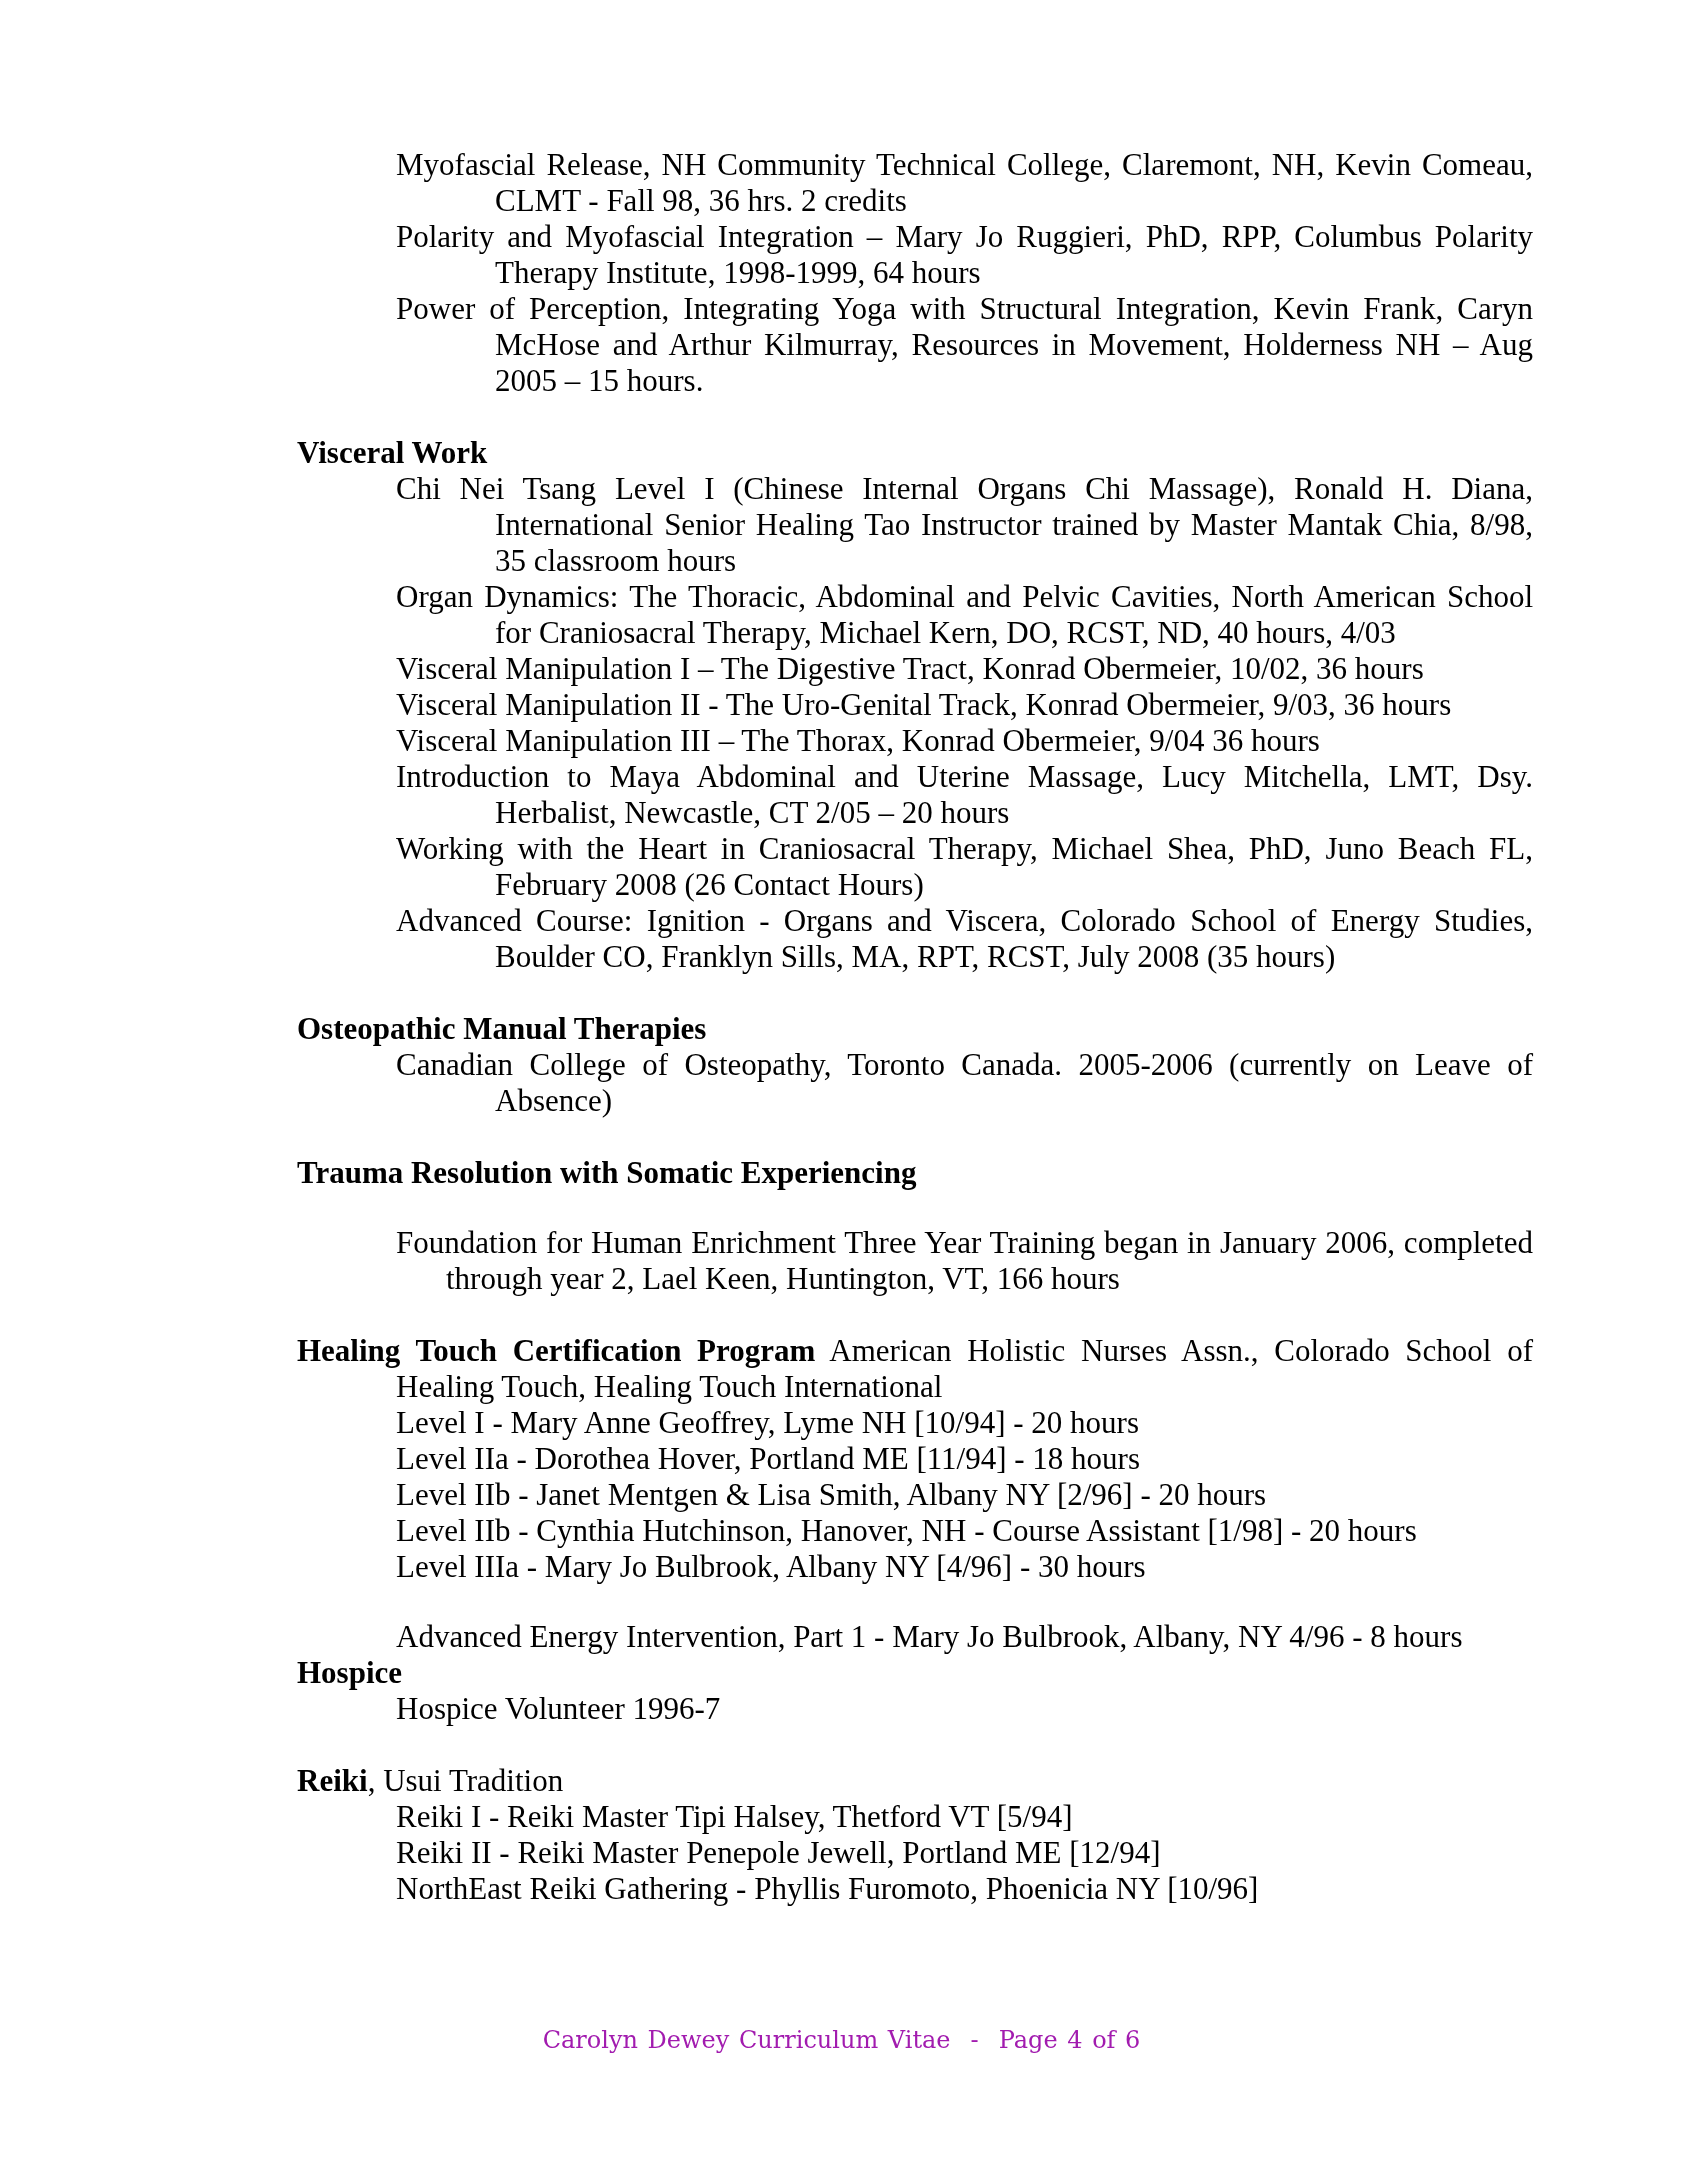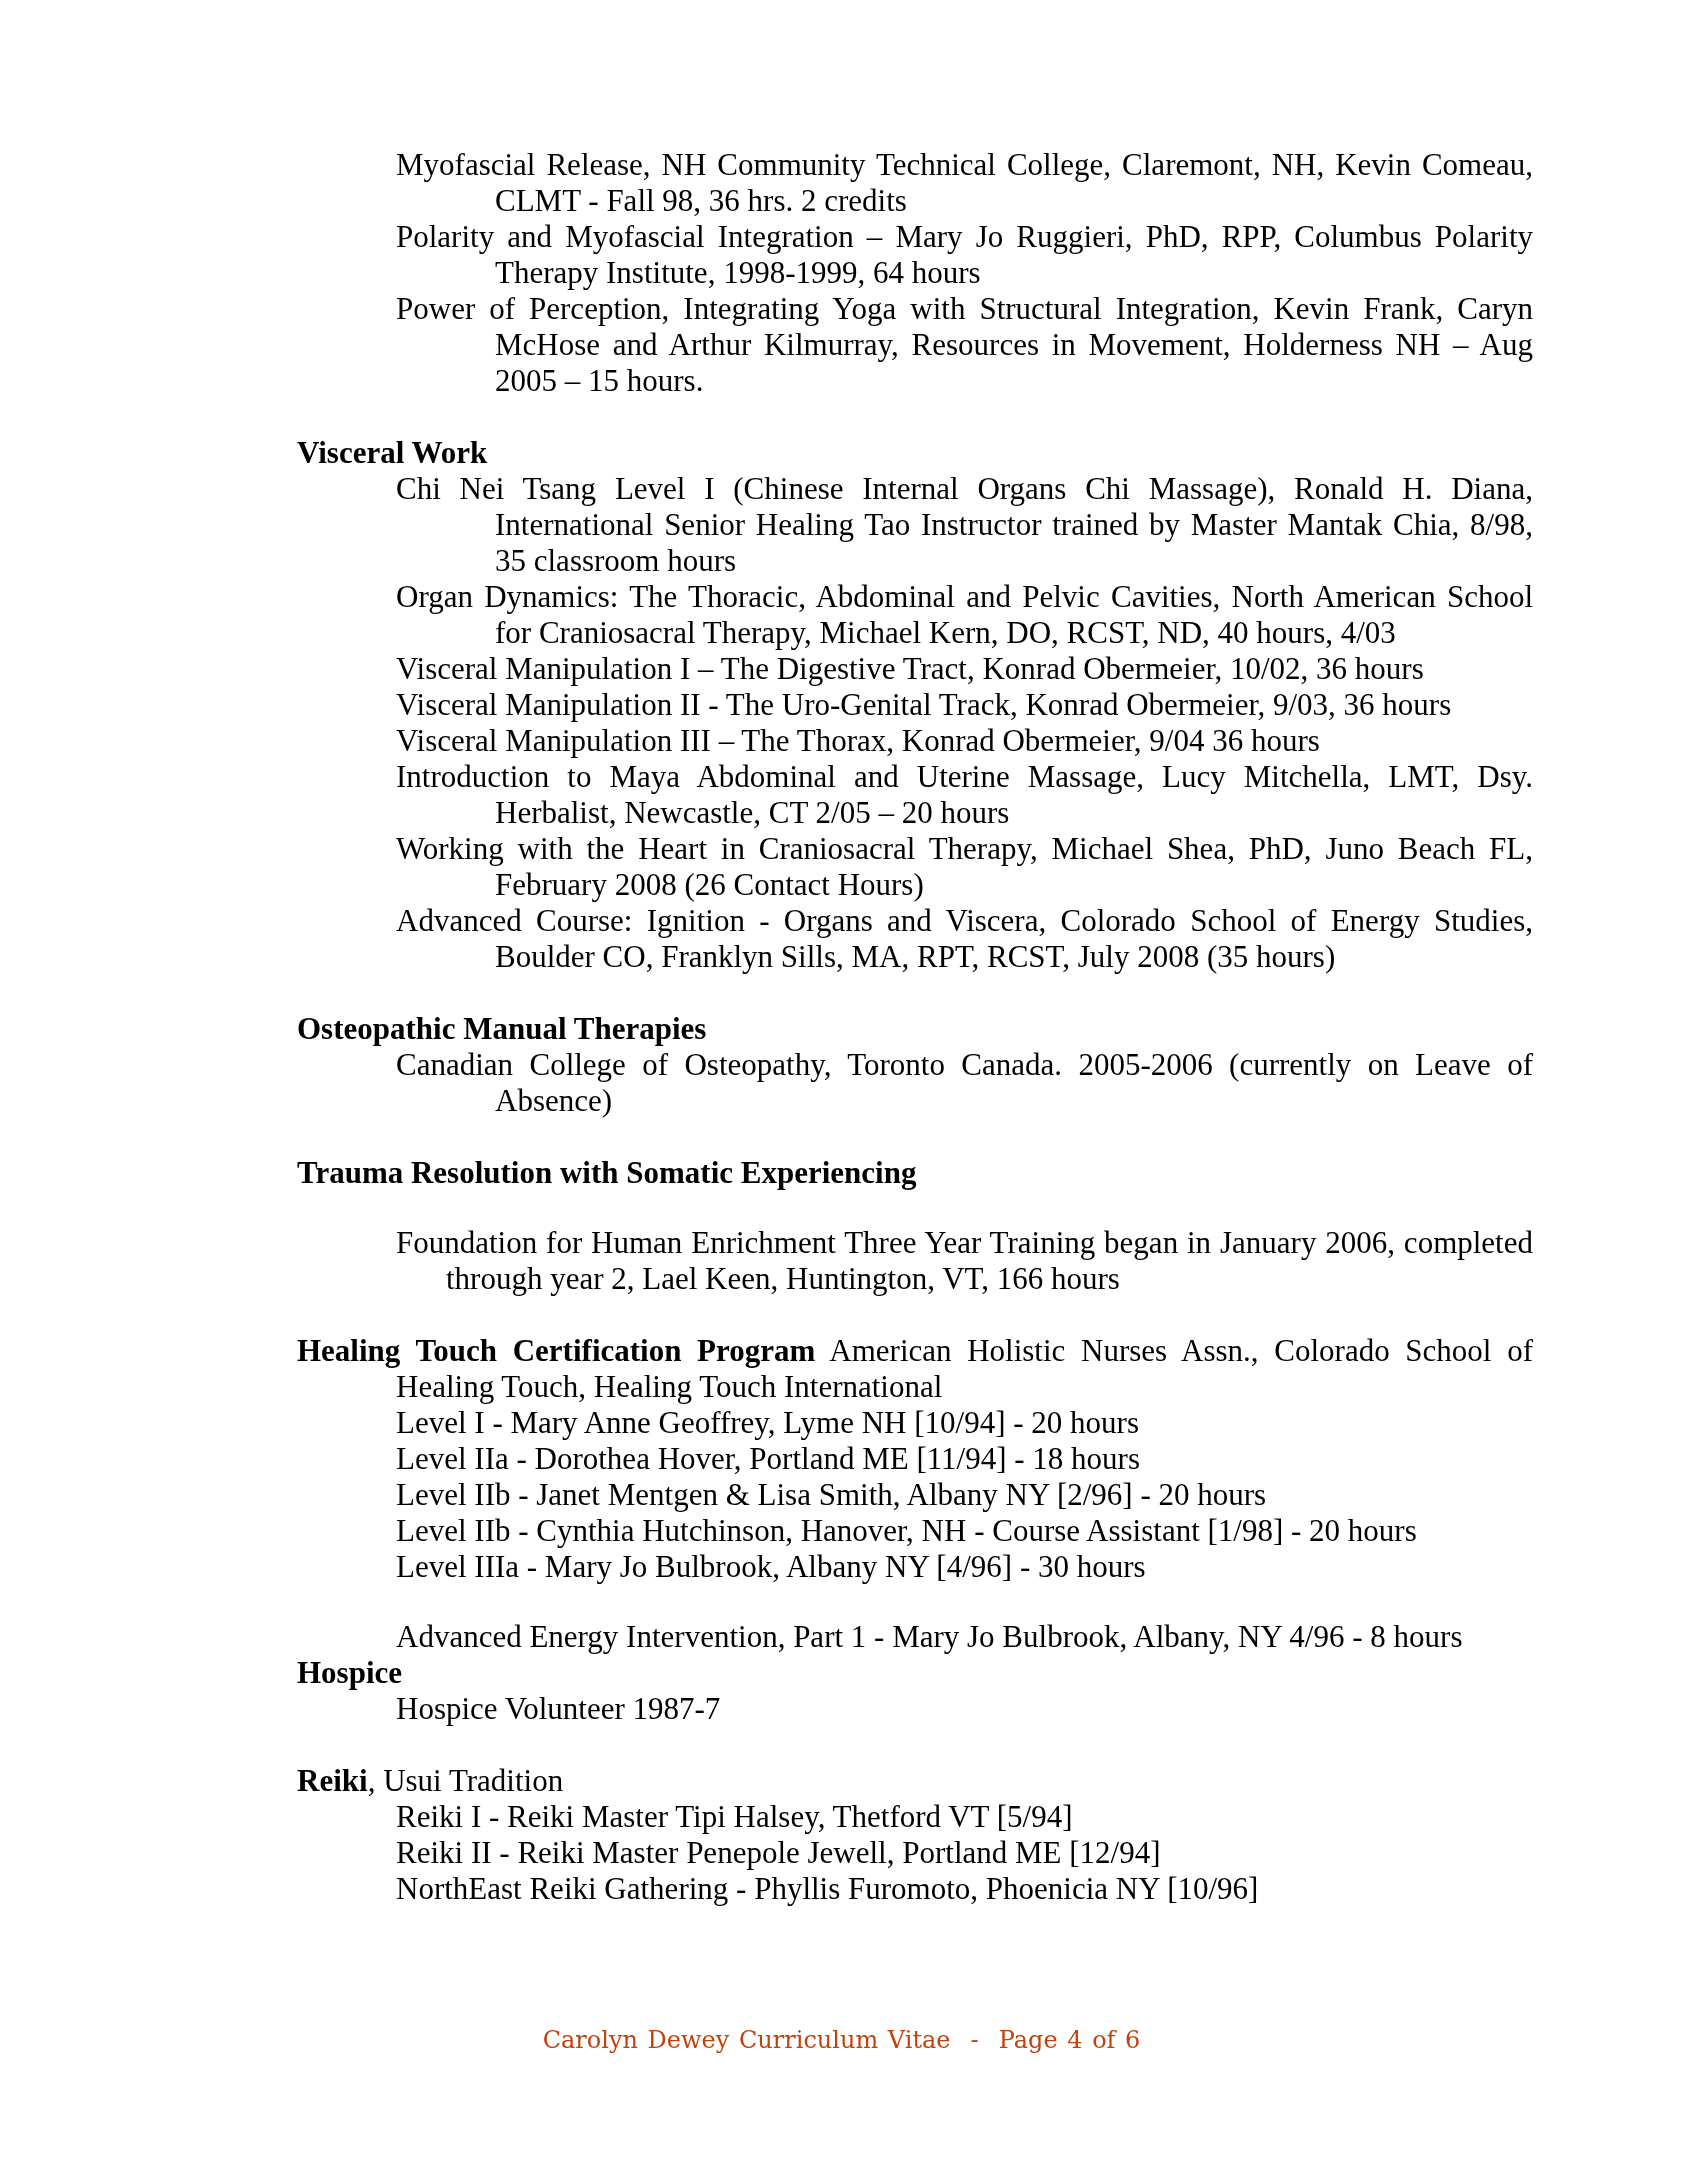--- a/index.html
+++ b/index.html
@@ -16,21 +16,21 @@
     text-align: justify; text-align-last: left;
   }
   .entry.short { padding-left: 149px; text-indent: -50px; margin-top: 34px; }
   .lead-block {
     display: block; text-align: justify; text-align-last: left;
     padding-left: 99px; text-indent: -99px;
   }
   .spacer { display: block; height: 36px; }
   .footer {
     position: absolute; top: 2026px; left: 0; width: 1683px; text-align: center;
-    font-family: "DejaVu Serif", serif; font-size: 24px; color: #c2410c;
+    font-family: "DejaVu Serif", serif; font-size: 24px; color: #a21caf;
     word-spacing: 2px;
   }
   .footer .sep { display: inline-block; margin: 0 20px; }
 </style>
 </head>
 <body>
 
 <div class="page">
 
   <div>
@@ -70,21 +70,21 @@
     <div class="entry">Level I - Mary Anne Geoffrey, Lyme NH  [10/94]  - 20 hours</div>
     <div class="entry">Level IIa - Dorothea Hover, Portland ME  [11/94] - 18 hours</div>
     <div class="entry">Level IIb - Janet Mentgen &amp; Lisa Smith, Albany NY [2/96] - 20 hours</div>
     <div class="entry">Level IIb - Cynthia Hutchinson, Hanover, NH - Course Assistant [1/98] - 20 hours</div>
     <div class="entry">Level IIIa - Mary Jo Bulbrook, Albany NY [4/96] - 30 hours</div>
     <div class="entry short">Advanced Energy Intervention, Part 1 - Mary Jo Bulbrook, Albany, NY 4/96 - 8 hours</div>
   </div>
 
   <div>
     <div class="section-heading heading-line">Hospice</div>
-    <div class="entry">Hospice Volunteer 1987-7</div>
+    <div class="entry">Hospice Volunteer 1996-7</div>
   </div>
   <div class="spacer"></div>
 
   <div>
     <div class="heading-line"><span class="section-heading">Reiki</span><span class="heading-note">, Usui Tradition</span></div>
     <div class="entry">Reiki I - Reiki Master Tipi Halsey, Thetford VT [5/94]</div>
     <div class="entry">Reiki II - Reiki Master Penepole Jewell, Portland ME  [12/94]</div>
     <div class="entry">NorthEast Reiki Gathering - Phyllis Furomoto, Phoenicia NY [10/96]</div>
   </div>
 </div>

